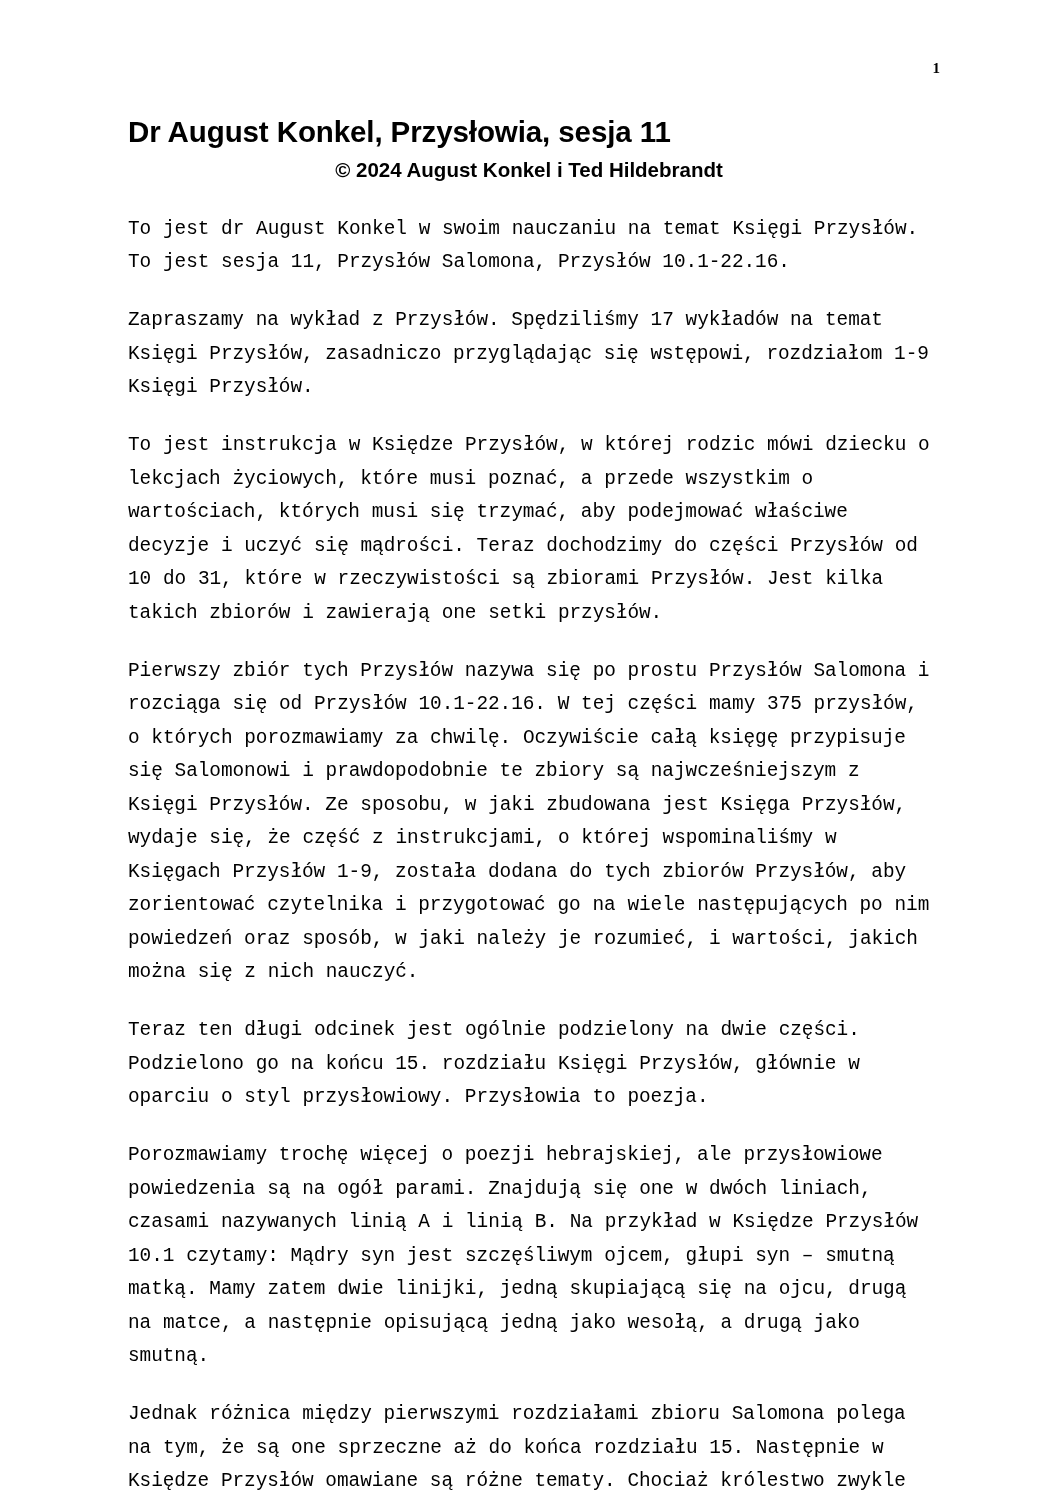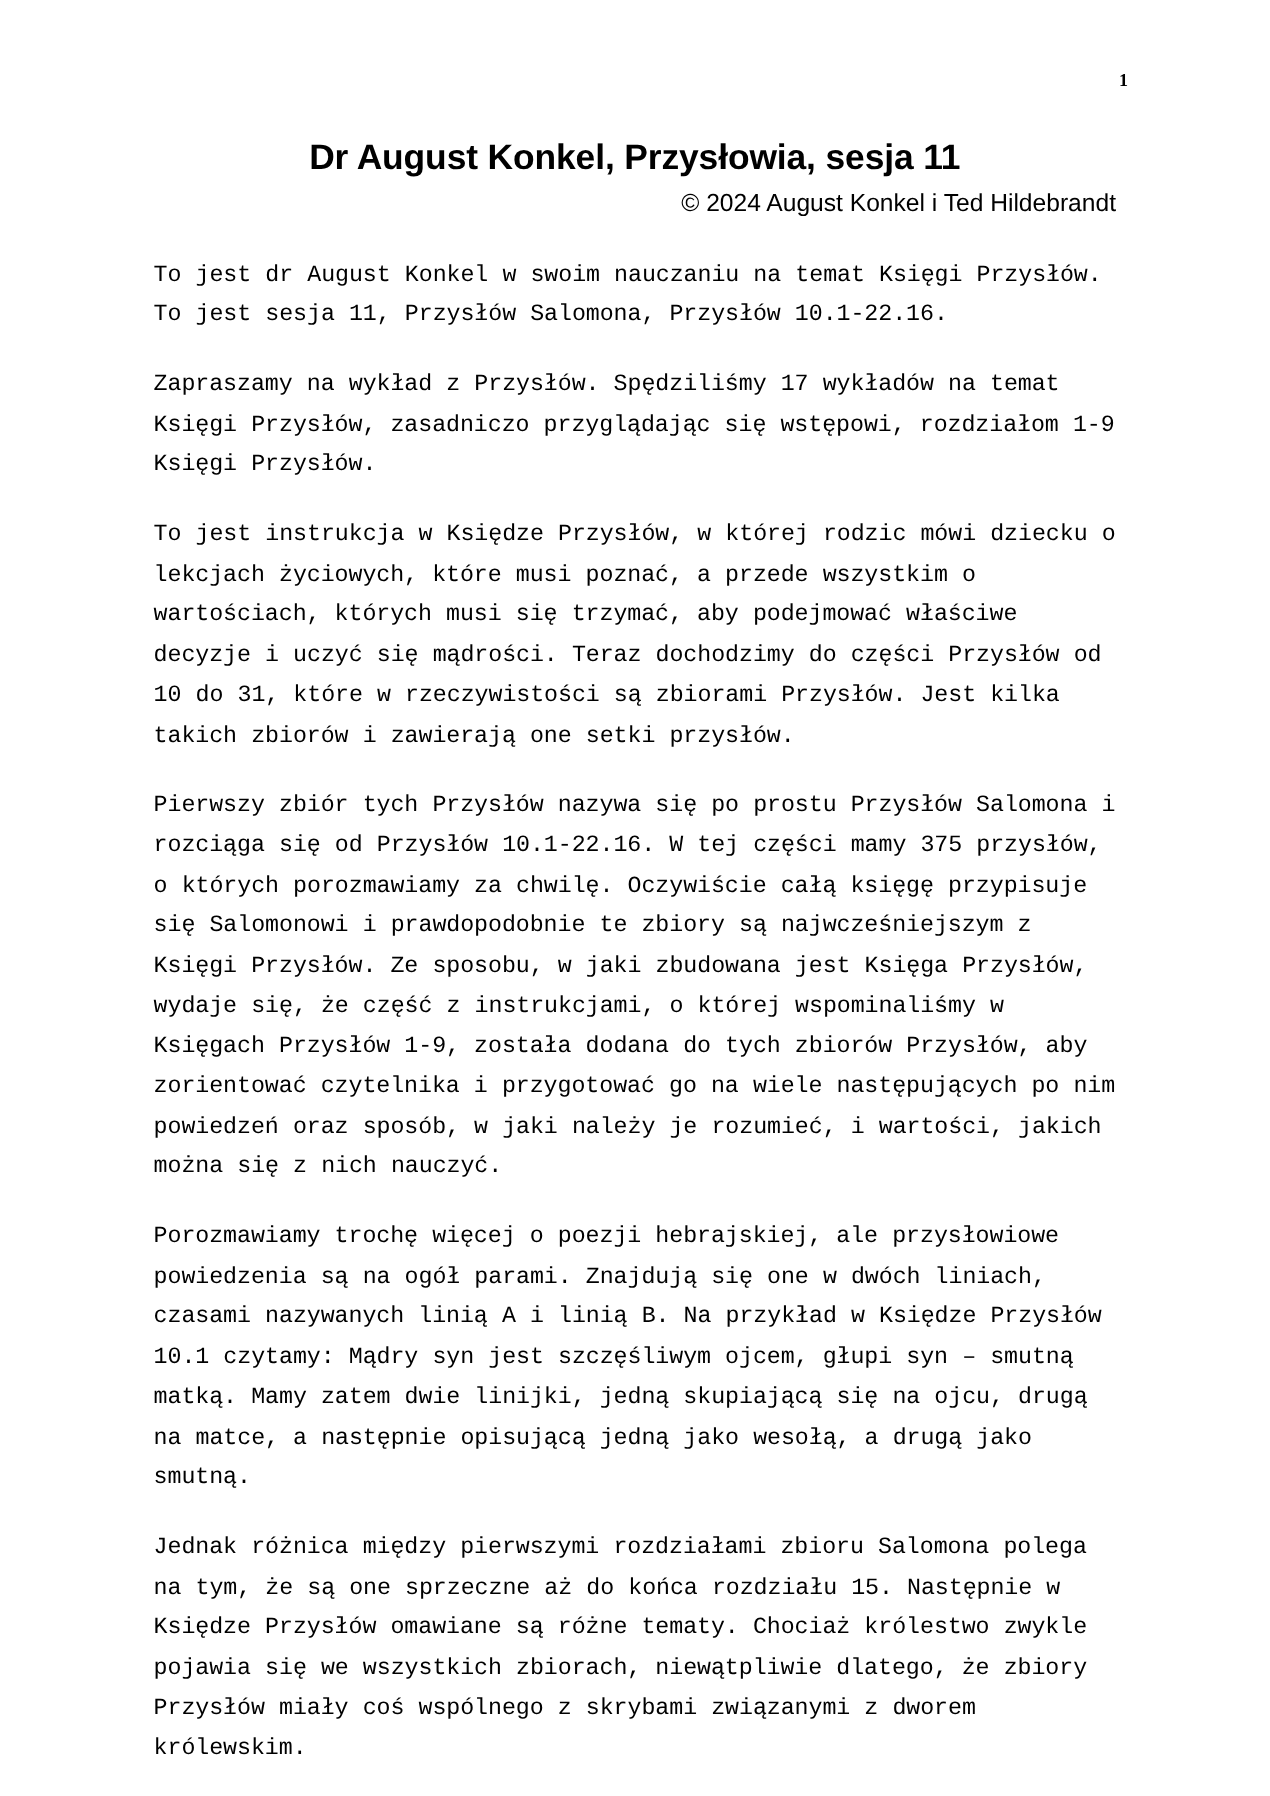--- a/index.html
+++ b/index.html
@@ -26,31 +26,30 @@
     position: absolute;
     top: 60px;
     right: 118px;
     font-size: 15px;
     font-weight: bold;
     font-family: "Liberation Serif", serif;
     letter-spacing: 0;
   }
   .doc-title {
     margin: 62px 0 0 0;
-    text-align: center;
     font-size: 29.5px;
     font-weight: bold;
     letter-spacing: -0.1px;
     line-height: 1.2;
   }
   .doc-subtitle {
     margin: 9px 0 0 0;
-    text-align: right;
+    text-align: center;
     font-size: 20.5px;
-    font-weight: normal;
+    font-weight: bold;
     line-height: 1.2;
   }
   .body-text {
     margin-top: 30px;
   }
   .body-text p {
     margin: 0 0 24.5px 0;
     font-size: 19.4px;
     line-height: 33.5px;
     text-align: left;
@@ -71,17 +70,18 @@
 
   <h1 class="doc-title">Dr August Konkel, Przysłowia, sesja 11</h1>
 
   <div class="doc-subtitle">© 2024 August Konkel i Ted Hildebrandt</div>
 
   <div class="body-text">
     <p>To jest dr August Konkel w swoim nauczaniu na temat Księgi Przysłów. To jest sesja 11, Przysłów Salomona, Przysłów 10.1-22.16.</p>
     <p>Zapraszamy na wykład z Przysłów. Spędziliśmy 17 wykładów na temat Księgi Przysłów, zasadniczo przyglądając się wstępowi, rozdziałom 1-9 Księgi Przysłów.</p>
     <p>To jest instrukcja w Księdze Przysłów, w której rodzic mówi dziecku o lekcjach życiowych, które musi poznać, a przede wszystkim o wartościach, których musi się trzymać, aby podejmować właściwe decyzje i uczyć się mądrości. Teraz dochodzimy do części Przysłów od 10 do 31, które w rzeczywistości są zbiorami Przysłów. Jest kilka takich zbiorów i zawierają one setki przysłów.</p>
     <p>Pierwszy zbiór tych Przysłów nazywa się po prostu Przysłów Salomona i rozciąga się od Przysłów 10.1-22.16. W tej części mamy 375 przysłów, o których porozmawiamy za chwilę. Oczywiście całą księgę przypisuje się Salomonowi i prawdopodobnie te zbiory są najwcześniejszym z Księgi Przysłów. Ze sposobu, w jaki zbudowana jest Księga Przysłów, wydaje się, że część z instrukcjami, o której wspominaliśmy w Księgach Przysłów 1-9, została dodana do tych zbiorów Przysłów, aby zorientować czytelnika i przygotować go na wiele następujących po nim powiedzeń oraz sposób, w jaki należy je rozumieć, i wartości, jakich można się z nich nauczyć.</p>
+    <p>Teraz ten długi odcinek jest ogólnie podzielony na dwie części. Podzielono go na końcu 15. rozdziału Księgi Przysłów, głównie w oparciu o styl przysłowiowy. Przysłowia to poezja.</p>
     <p>Porozmawiamy trochę więcej o poezji hebrajskiej, ale przysłowiowe powiedzenia są na ogół parami. Znajdują się one w dwóch liniach, czasami nazywanych linią A i linią B. Na przykład w Księdze Przysłów 10.1 czytamy: Mądry syn jest szczęśliwym ojcem, głupi syn – smutną matką. Mamy zatem dwie linijki, jedną skupiającą się na ojcu, drugą na matce, a następnie opisującą jedną jako wesołą, a drugą jako smutną.</p>
     <p>Jednak różnica między pierwszymi rozdziałami zbioru Salomona polega na tym, że są one sprzeczne aż do końca rozdziału 15. Następnie w Księdze Przysłów omawiane są różne tematy. Chociaż królestwo zwykle pojawia się we wszystkich zbiorach, niewątpliwie dlatego, że zbiory Przysłów miały coś wspólnego z skrybami związanymi z dworem królewskim.</p>
   </div>
 
 </div>
 
 </body></html>

